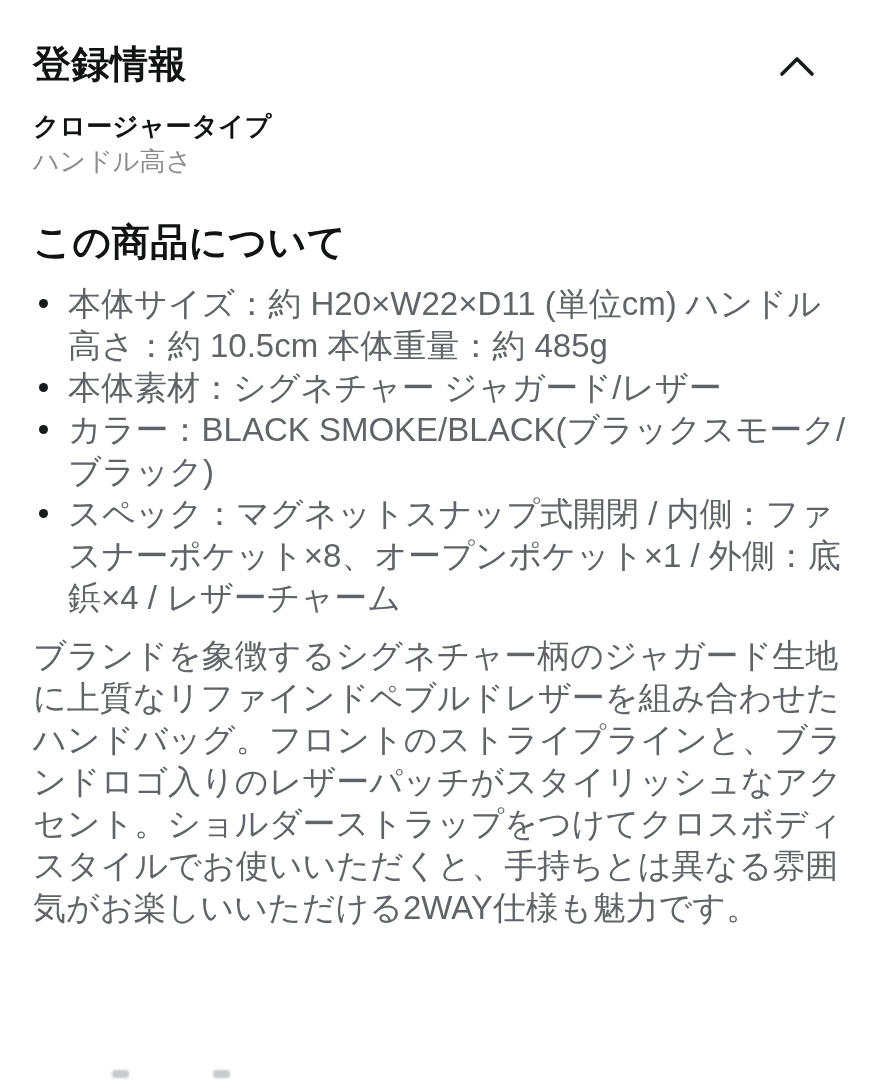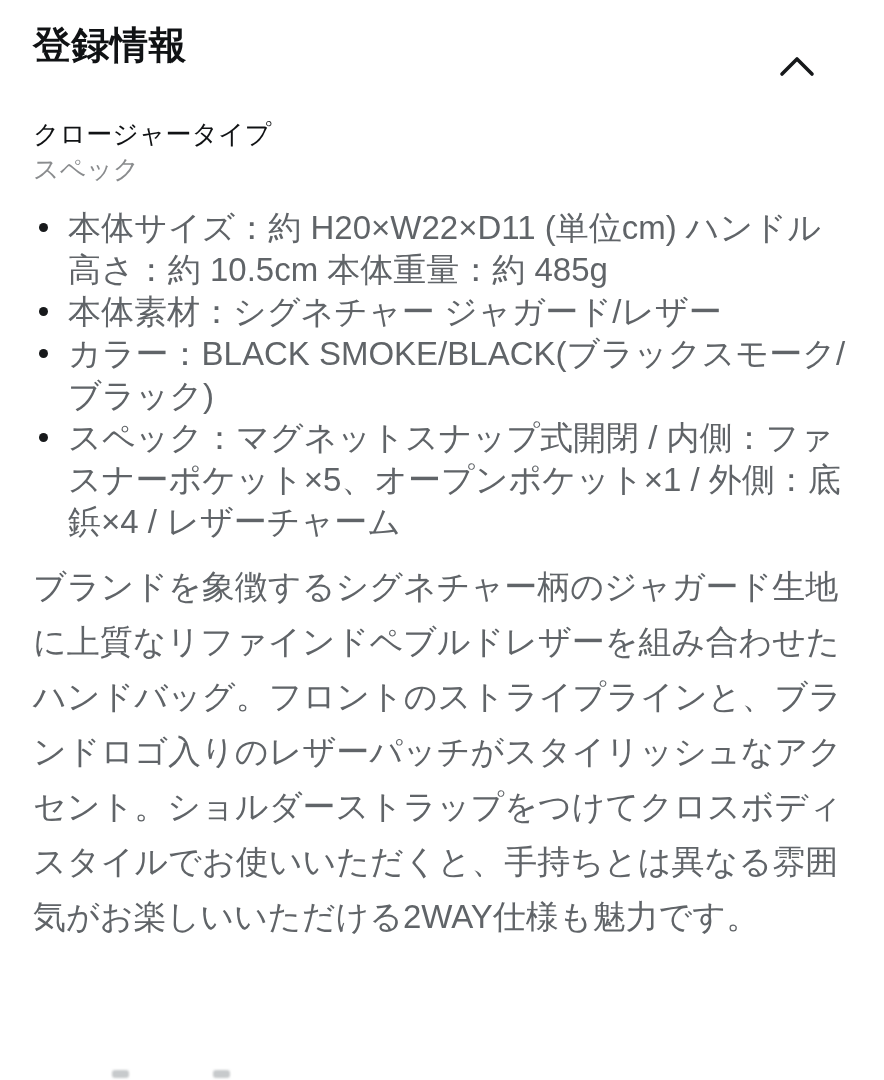--- a/index.html
+++ b/index.html
@@ -8,30 +8,30 @@
     font-family:"Liberation Sans","DejaVu Sans",sans-serif;
     position:relative;
   }
   .page{padding:0 33px;position:relative;}
 
   
   .h-lg{
     font-size:38px;font-weight:700;color:#101214;
     line-height:42px;margin:0;letter-spacing:0.5px;
   }
-  .reg-header{position:relative;padding-top:24px;}
+  .reg-header{position:relative;padding-top:43px;}
   .chevron-btn{
     position:absolute;top:52px;right:31px;width:44px;height:30px;
     background:none;border:none;padding:0;cursor:pointer;
   }
   .chevron-btn svg{display:block;}
 
   
   .field-label{
-    margin-top:51px;font-size:26px;font-weight:400;color:#101214;line-height:34px;
+    margin-top:24px;font-size:26px;font-weight:700;color:#101214;line-height:34px;
   }
   .field-value{
     font-size:26px;color:#8a8c8e;line-height:36px;
   }
 
   .about-title{margin-top:42px;}
 
   
   ul.bullets{list-style:none;margin:20px 0 16px;padding:0;}
   ul.bullets li{
@@ -39,21 +39,21 @@
     font-size:33px;line-height:42px;color:#606468;
   }
   .dot{
     flex:none;width:9px;height:9px;border-radius:50%;
     background:#17191b;margin:16px 0 0 6px;
   }
   .li-text{margin-left:20px;flex:1;}
 
   .desc-title{margin-top:48px;}
   .para{
-    margin:14px 0 0;font-size:33px;line-height:55px;color:#606468;
+    margin:14px 0 0;font-size:33px;line-height:42px;color:#606468;
     text-align:left;
   }
 
   
   .peek{
     position:absolute;top:1070px;width:17px;height:8px;border-radius:3px;
     background:#c7cacc;filter:blur(1.2px);
   }
   .peek.p1{left:112px;}
   .peek.p2{left:213px;}
@@ -69,40 +69,41 @@
       <span>
         <svg width="44" height="30" viewBox="0 0 44 30" aria-hidden="true">
           <path d="M6 22 L21 7 L36 22" fill="none" stroke="#17191b" stroke-width="3.6" stroke-linecap="round" stroke-linejoin="round"></path>
         </svg>
       </span>
     </button>
   </div>
 
   <div class="field">
     <div class="field-label">クロージャータイプ</div>
-    <div class="field-value">スペック</div>
+    <div class="field-value">ハンドル高さ</div>
   </div>
 
+  <h2 class="h-lg about-title">この商品について</h2>
 
   <ul class="bullets">
     <li>
       <span class="dot"></span>
       <span class="li-text">本体サイズ：約 H20×W22×D11 (単位cm) ハンドル高さ：約 10.5cm 本体重量：約 485g</span>
     </li>
     <li>
       <span class="dot"></span>
       <span class="li-text">本体素材：シグネチャー ジャガード/レザー</span>
     </li>
     <li>
       <span class="dot"></span>
       <span class="li-text">カラー：BLACK SMOKE/BLACK(ブラックスモーク/ブラック)</span>
     </li>
     <li>
       <span class="dot"></span>
-      <span class="li-text">スペック：マグネットスナップ式開閉 / 内側：ファスナーポケット×5、オープンポケット×1 / 外側：底鋲×4 / レザーチャーム</span>
+      <span class="li-text">スペック：マグネットスナップ式開閉 / 内側：ファスナーポケット×8、オープンポケット×1 / 外側：底鋲×4 / レザーチャーム</span>
     </li>
   </ul>
 
   <p class="para">ブランドを象徴するシグネチャー柄のジャガード生地に上質なリファインドペブルドレザーを組み合わせたハンドバッグ。フロントのストライプラインと、ブランドロゴ入りのレザーパッチがスタイリッシュなアクセント。ショルダーストラップをつけてクロスボディスタイルでお使いいただくと、手持ちとは異なる雰囲気がお楽しいいただける2WAY仕様も魅力です。</p>
 
 </div>
 
 <span class="peek p1"></span>
 <span class="peek p2"></span>
 

